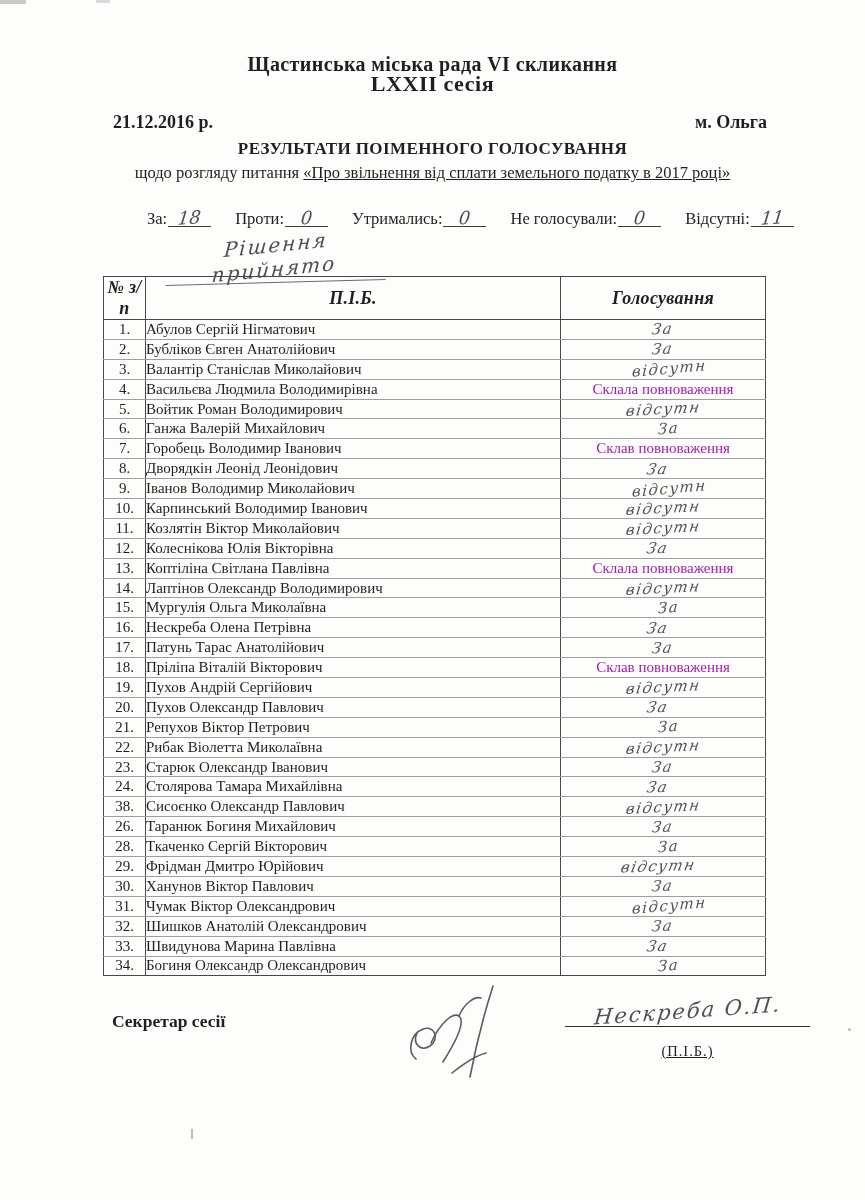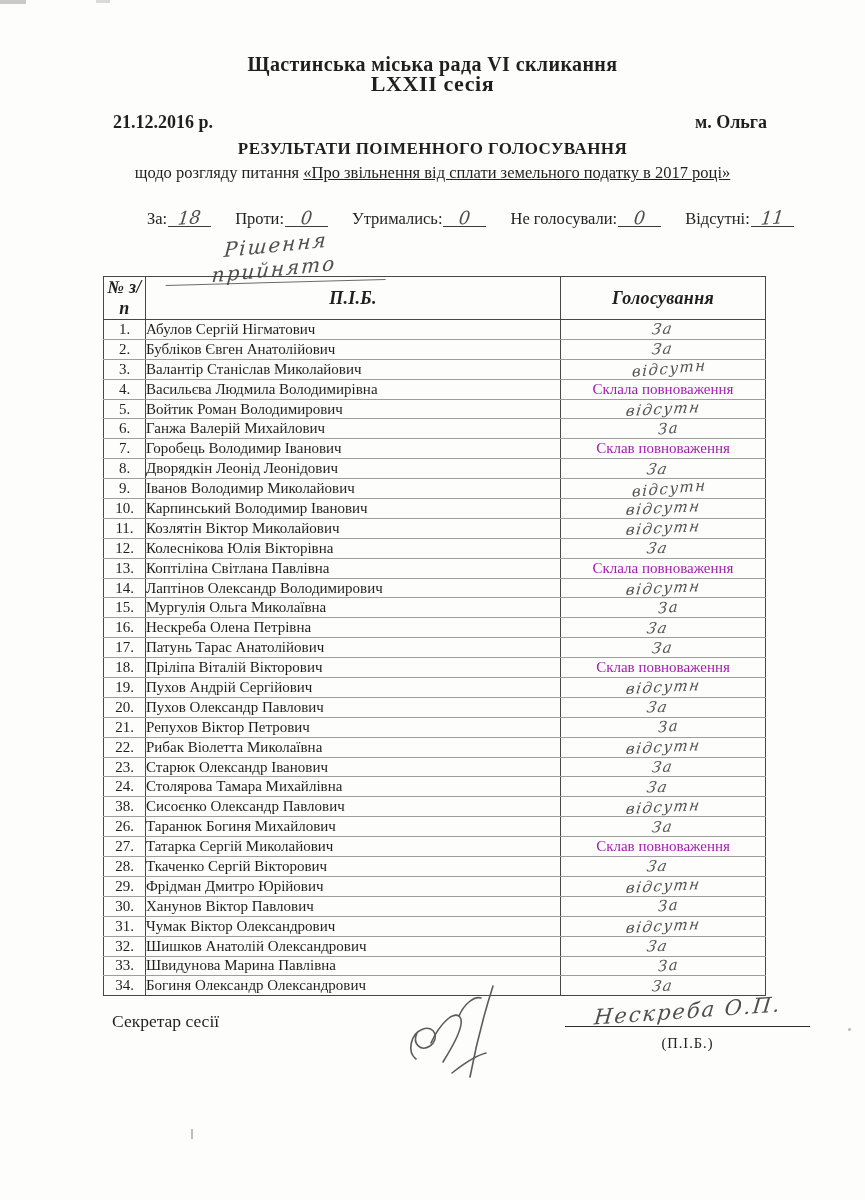--- a/index.html
+++ b/index.html
@@ -66,28 +66,28 @@
   td.num  { text-align:center; }
   td.name { padding-left:14px; }
   td.vote { text-align:center; }
   .vote-hand { font-family:"DejaVu Serif", serif; font-style:italic; color:#525252;
                font-size:16px; letter-spacing:1.5px; }
   .vote-hand .hand-ink { transform:rotate(-3deg) skewX(-12deg); }
   tr:nth-child(3n) .vote-hand .hand-ink { transform:rotate(-5deg) skewX(-8deg) translateX(6px); }
   tr:nth-child(4n) .vote-hand .hand-ink { transform:rotate(-2deg) skewX(-14deg) translateX(-5px); }
   .vote-print { font-size:15px; color:#a21caf; }
   
-  .secretary { position:absolute; top:1011px; left:112px; font-weight:normal; font-size:17.5px; }
+  .secretary { position:absolute; top:1011px; left:112px; font-weight:bold; font-size:17.5px; }
   .sig-flourish { position:absolute; top:983px; left:400px; }
   .sign-block { position:absolute; top:999px; left:565px; width:245px; text-align:center; }
   .sig-name {
     display:block; font-size:21px; letter-spacing:2px;
     border-bottom:1.6px solid #2e2e2e; padding-bottom:3px;
   }
-  .pib { font-size:14.5px; color:#222; margin-top:8px; letter-spacing:1px; }
+  .pib { font-size:14.5px; color:#222; margin-top:16px; letter-spacing:1px;text-decoration:underline; }
   
   .artifact { position:absolute; background:#8a8a8a; }
   .a1 { top:0; left:0;   width:26px; height:4px; opacity:.45; }
   .a2 { top:0; left:96px; width:14px; height:3px; opacity:.3; }
   .a3 { top:1129px; left:191px; width:2px;  height:10px; opacity:.55; }
   .a4 { top:1028px; left:848px; width:3px; height:3px; border-radius:50%; opacity:.6; }
 </style>
 </head>
 <body>
 
@@ -297,25 +297,20 @@
       <td class="name">Сисоєнко Олександр Павлович</td>
       <td class="vote vote-hand"><span class="hand-ink">відсутн</span></td>
     </tr>
 
     <tr>
       <td class="num">26.</td>
       <td class="name">Таранюк Богиня Михайлович</td>
       <td class="vote vote-hand"><span class="hand-ink">За</span></td>
     </tr>
 
-    <tr>
-      <td class="num">27.</td>
-      <td class="name">Татарка Сергій Миколайович</td>
-      <td class="vote vote-print">Склав повноваження</td>
-    </tr>
 
     <tr>
       <td class="num">28.</td>
       <td class="name">Ткаченко Сергій Вікторович</td>
       <td class="vote vote-hand"><span class="hand-ink">За</span></td>
     </tr>
 
     <tr>
       <td class="num">29.</td>
       <td class="name">Фрідман Дмитро Юрійович</td>

